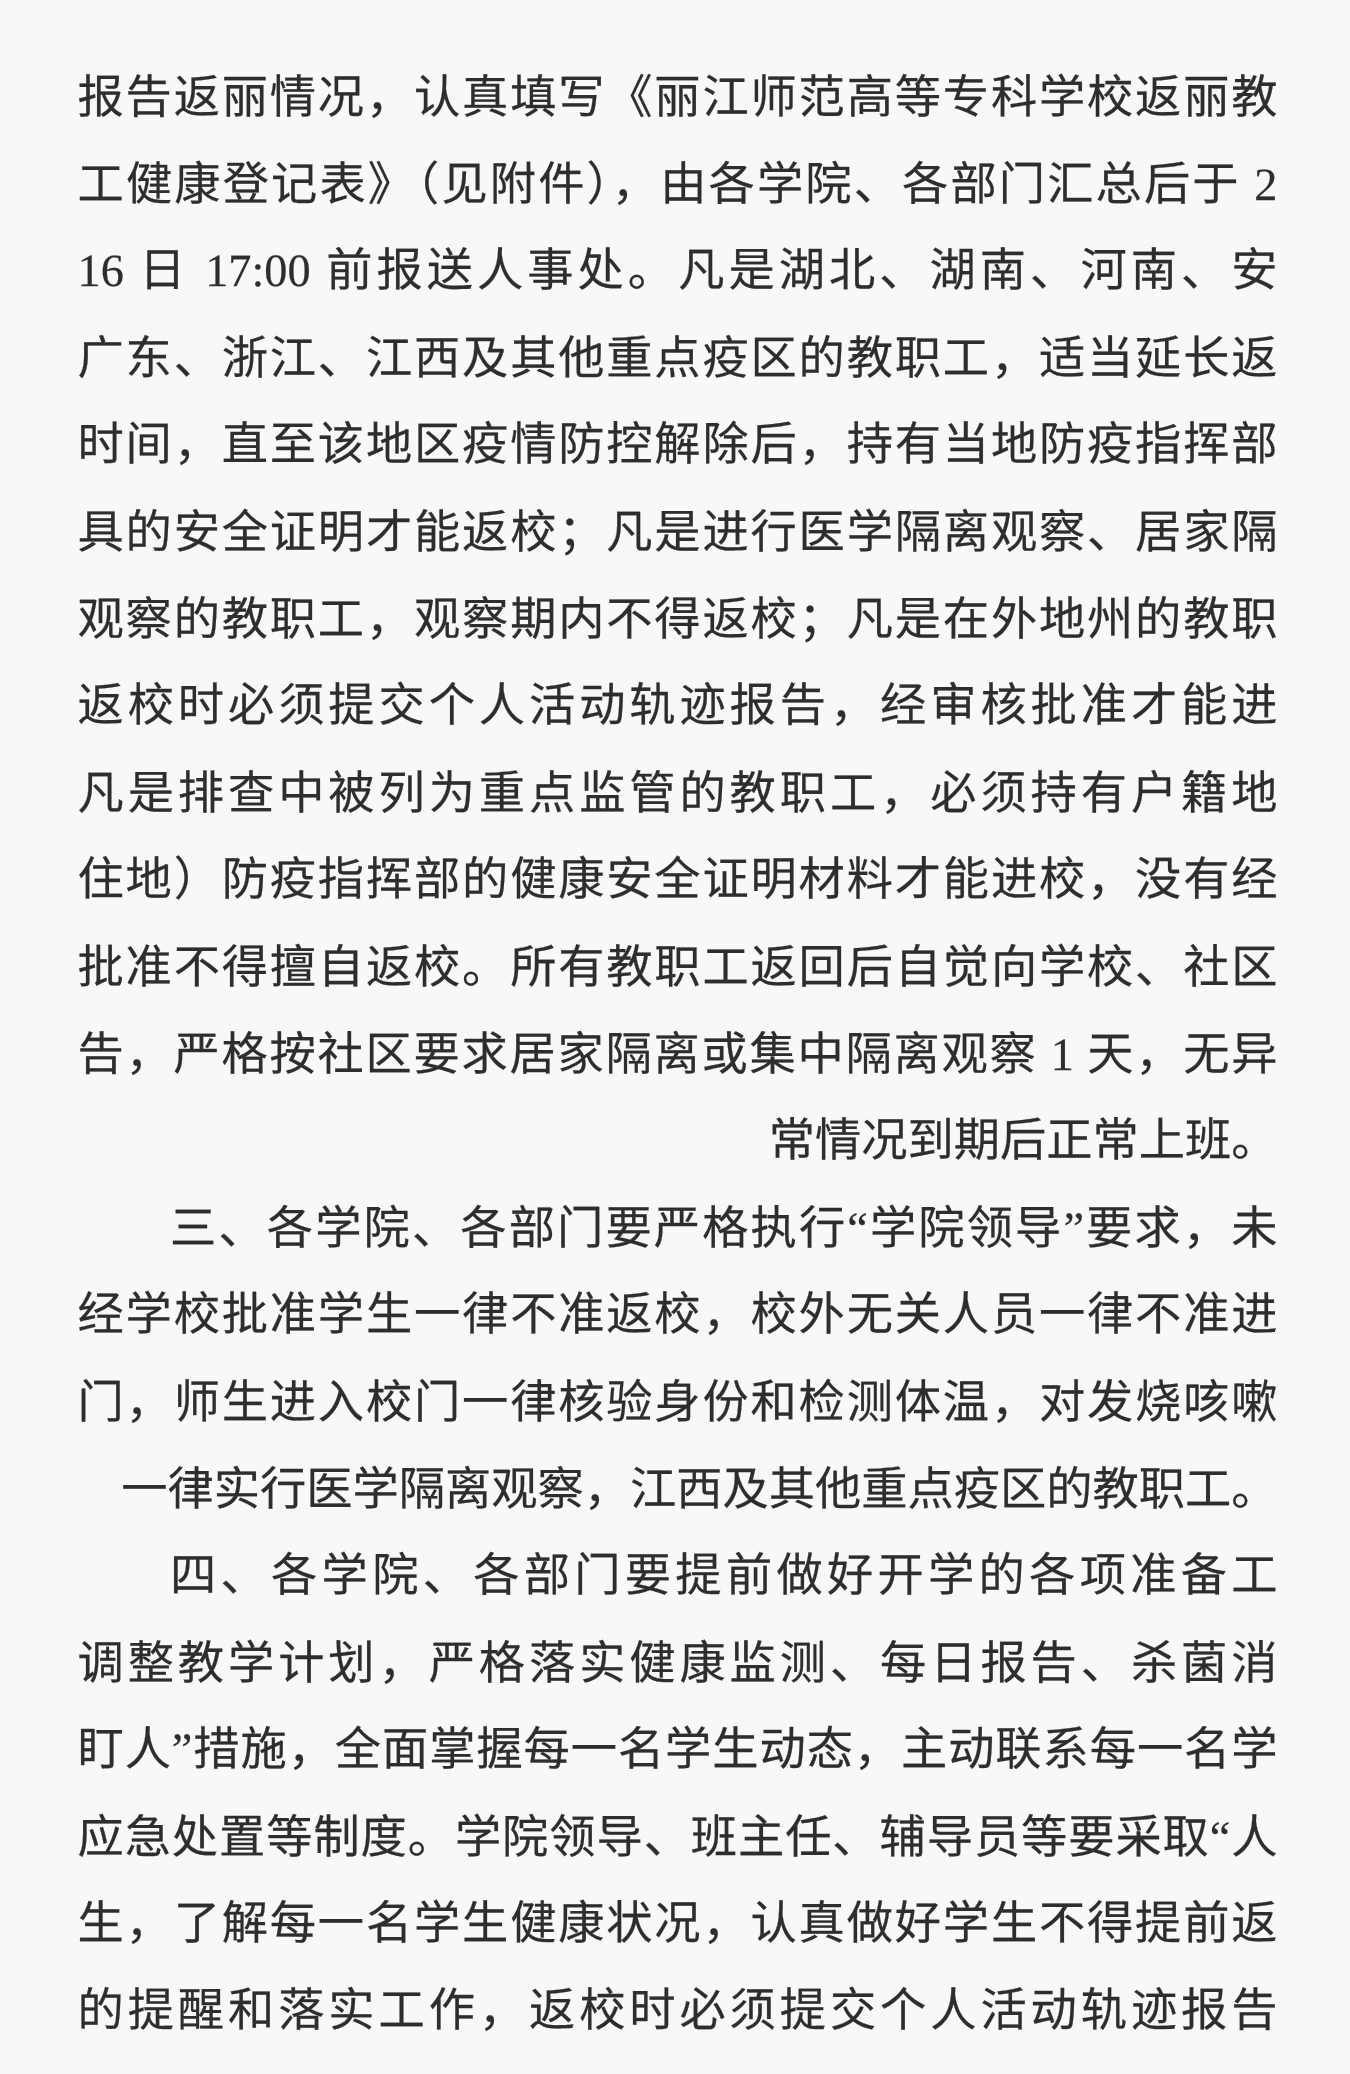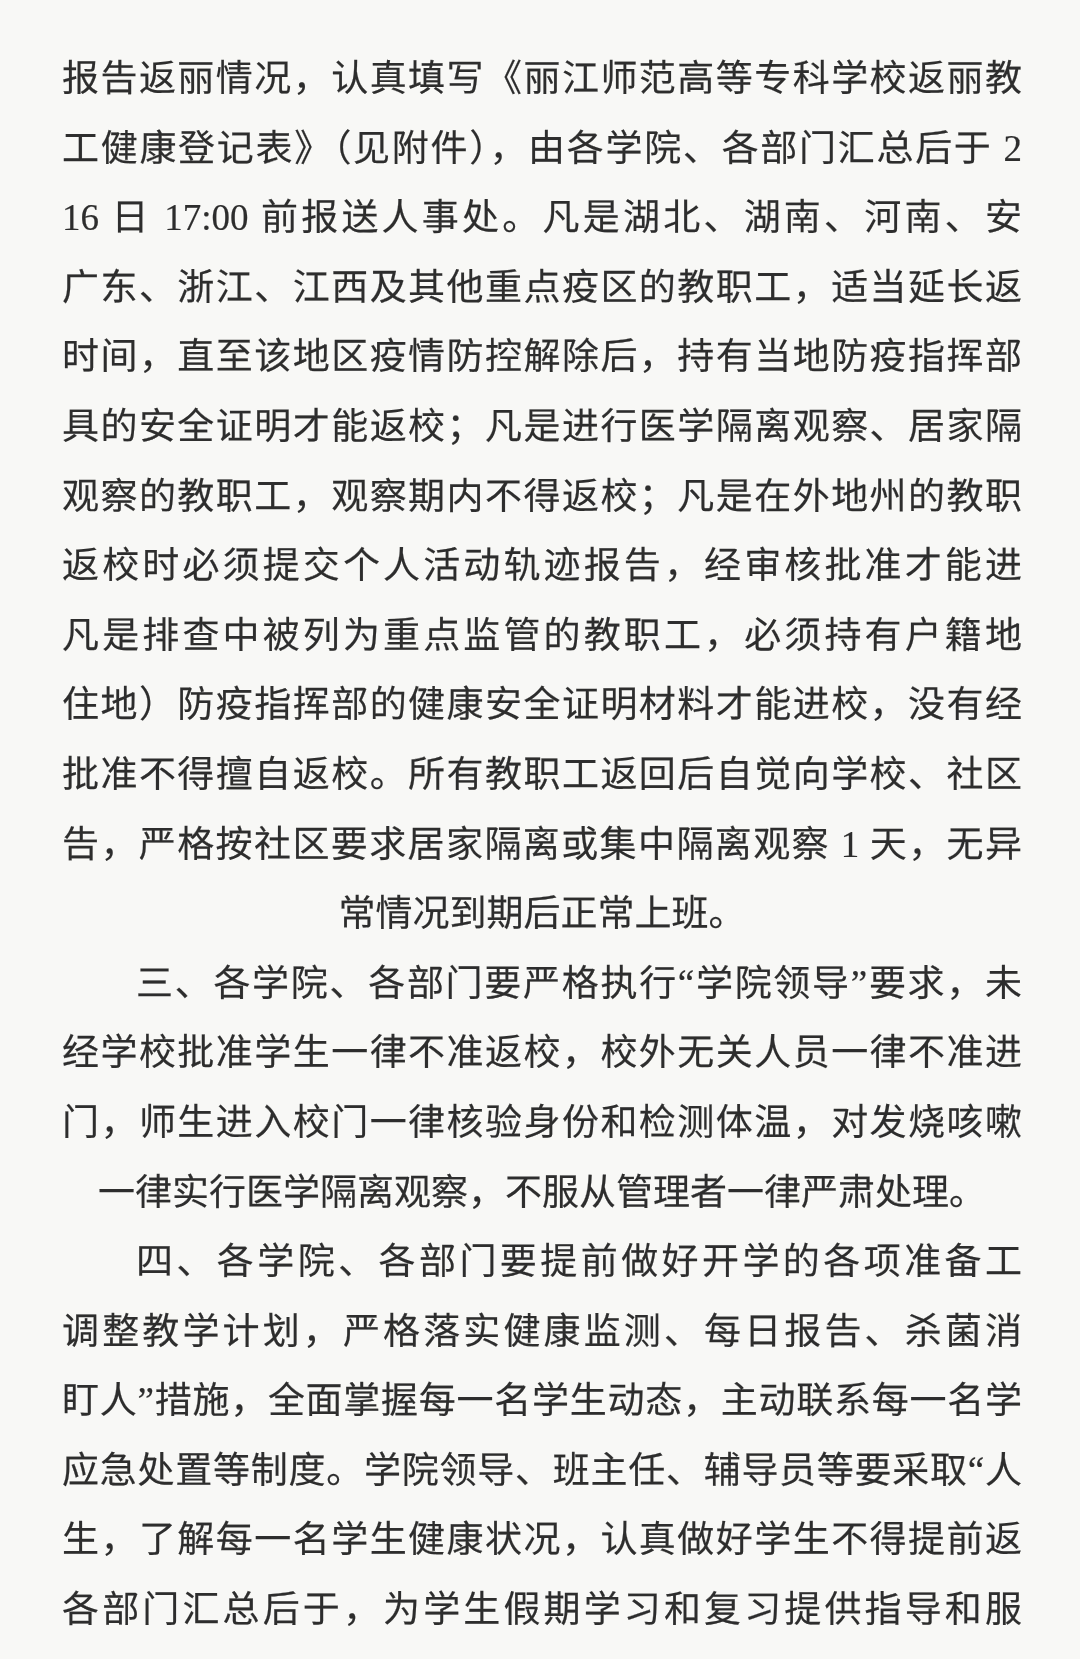--- a/index.html
+++ b/index.html
@@ -28,21 +28,21 @@
     padding: 0;
   }
   .line {
     height: 69.6px;
     line-height: 69.6px;
     font-size: 37px;
     font-weight: 400;
     letter-spacing: 0;
     white-space: normal;
     overflow: hidden;
-    text-align: center;
+    text-align: right;
     
     -webkit-text-stroke: 0.2px #3a3a3a;
   }
   .line.justified {
     text-align: justify;
     text-align-last: justify;
     text-justify: inter-character;
   }
   .line.indented {
     text-indent: 2em;
@@ -65,24 +65,24 @@
         <div class="line justified">凡是排查中被列为重点监管的教职工，必须持有户籍地（居</div>
         <div class="line justified">住地）防疫指挥部的健康安全证明材料才能进校，没有经过</div>
         <div class="line justified">批准不得擅自返校。所有教职工返回后自觉向学校、社区报</div>
         <div class="line justified">告，严格按社区要求居家隔离或集中隔离观察 1 天，无异</div>
         <div class="line">常情况到期后正常上班。</div>
       </div>
       <div class="paragraph">
         <div class="line justified indented">三、各学院、各部门要严格执行“学院领导”要求，未</div>
         <div class="line justified">经学校批准学生一律不准返校，校外无关人员一律不准进校</div>
         <div class="line justified">门，师生进入校门一律核验身份和检测体温，对发烧咳嗽者</div>
-        <div class="line">一律实行医学隔离观察，不服从管理者一律严肃处理。</div>
+        <div class="line">一律实行医学隔离观察，江西及其他重点疫区的教职工。</div>
       </div>
       <div class="paragraph">
         <div class="line justified indented">四、各学院、各部门要提前做好开学的各项准备工作，</div>
         <div class="line justified">调整教学计划，严格落实健康监测、每日报告、杀菌消毒、</div>
         <div class="line justified">盯人”措施，全面掌握每一名学生动态，主动联系每一名学</div>
         <div class="line justified">应急处置等制度。学院领导、班主任、辅导员等要采取“人</div>
         <div class="line justified">生，了解每一名学生健康状况，认真做好学生不得提前返校</div>
-        <div class="line justified">各部门汇总后于，为学生假期学习和复习提供指导和服</div>
+        <div class="line justified">的提醒和落实工作，返校时必须提交个人活动轨迹报告</div>
       </div>
     </div>
 </div>
 
 </body></html>

